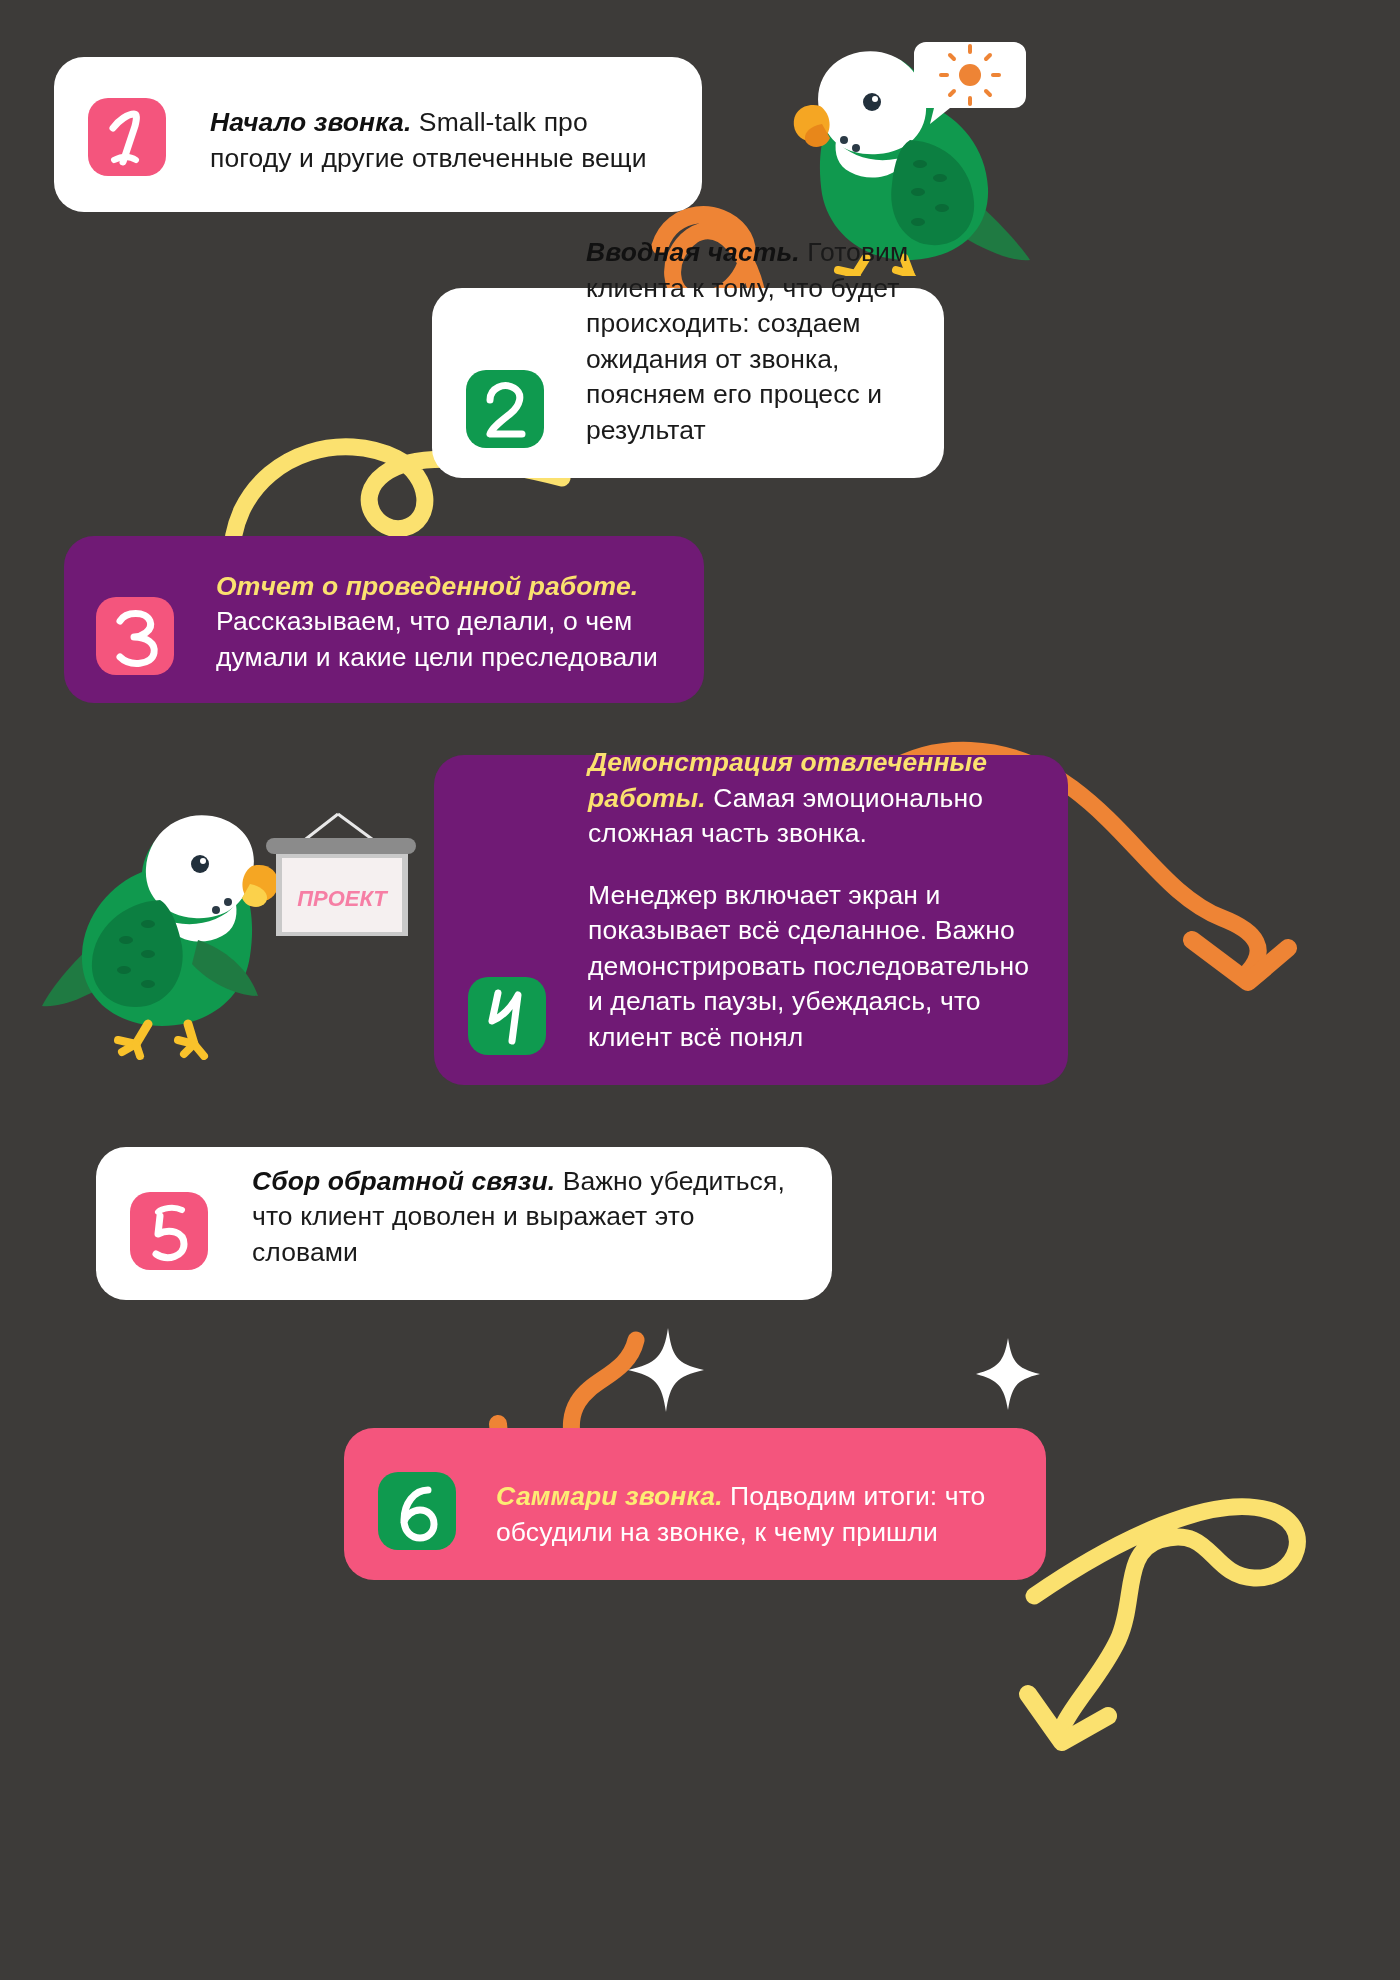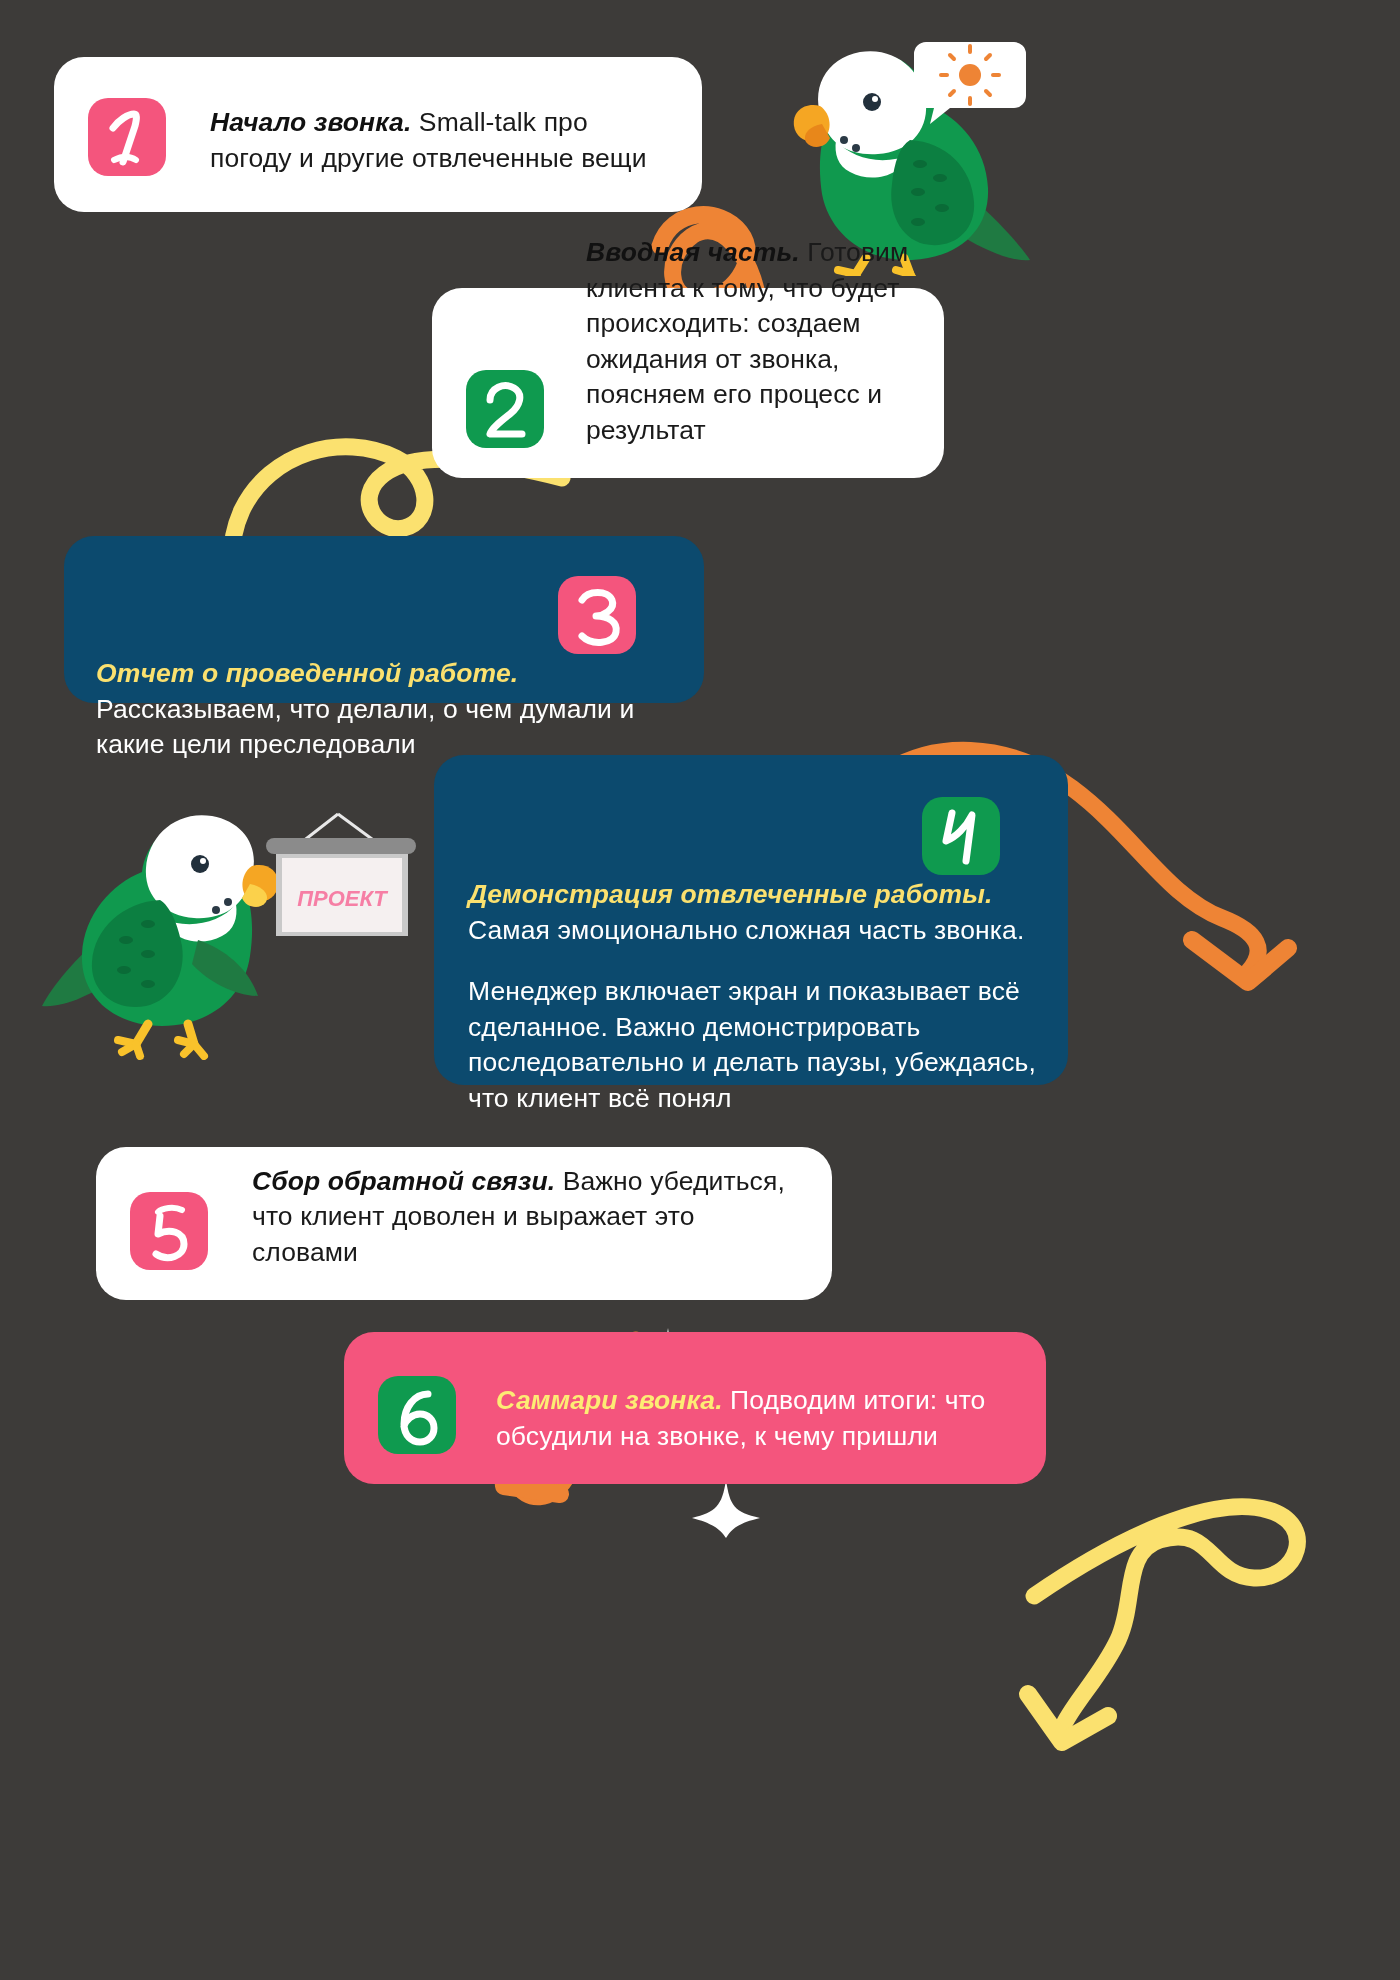--- a/index.html
+++ b/index.html
@@ -15,21 +15,21 @@
   
   .card{
     position:absolute;
     border-radius:30px;
     box-sizing:border-box;
     display:flex;
     align-items:flex-end;
     z-index:5;
   }
   .card.white{background:#ffffff;}
-  .card.gray{background:#0c4a6e;flex-direction:column;}
+  .card.gray{background:#701a75;}
   .card.pink{background:#f4557d;}
 
   .badge{
     flex:0 0 auto;
     width:78px;height:78px;
     border-radius:20px;
     display:flex;align-items:center;justify-content:center;
     position:relative;
   }
   .badge.pink{background:#f4557d;}
@@ -70,21 +70,21 @@
   #card3 .card-text{padding-top:2px;}
 
   #card4{left:434px; top:755px;  width:634px; height:330px; padding:34px 26px 30px 34px;}
   #card4 .badge{margin-right:42px;margin-top:8px;}
   #card4 .card-text{padding-top:2px;}
 
   #card5{left:96px;  top:1147px; width:736px; height:153px; padding:36px 26px 30px 34px;}
   #card5 .badge{margin-right:44px;margin-top:6px;}
   #card5 .card-text{padding-top:8px;}
 
-  #card6{left:344px; top:1332px; width:702px; height:152px; padding:34px 26px 30px 34px;}
+  #card6{left:344px; top:1428px; width:702px; height:152px; padding:34px 26px 30px 34px;}
   #card6 .badge{margin-right:40px;margin-top:8px;}
   #card6 .card-text{padding-top:10px;}
 
   
   .illus{position:absolute;z-index:4;}
   #parrot1{left:760px;top:36px;width:300px;height:240px;}
   #parrot2{left:36px;top:800px;width:290px;height:260px;}
   #bubble1{left:910px;top:34px;width:120px;height:100px;}
   #board{left:250px;top:810px;width:180px;height:130px;}
   #sparkles{left:600px;top:1320px;width:460px;height:220px;}

